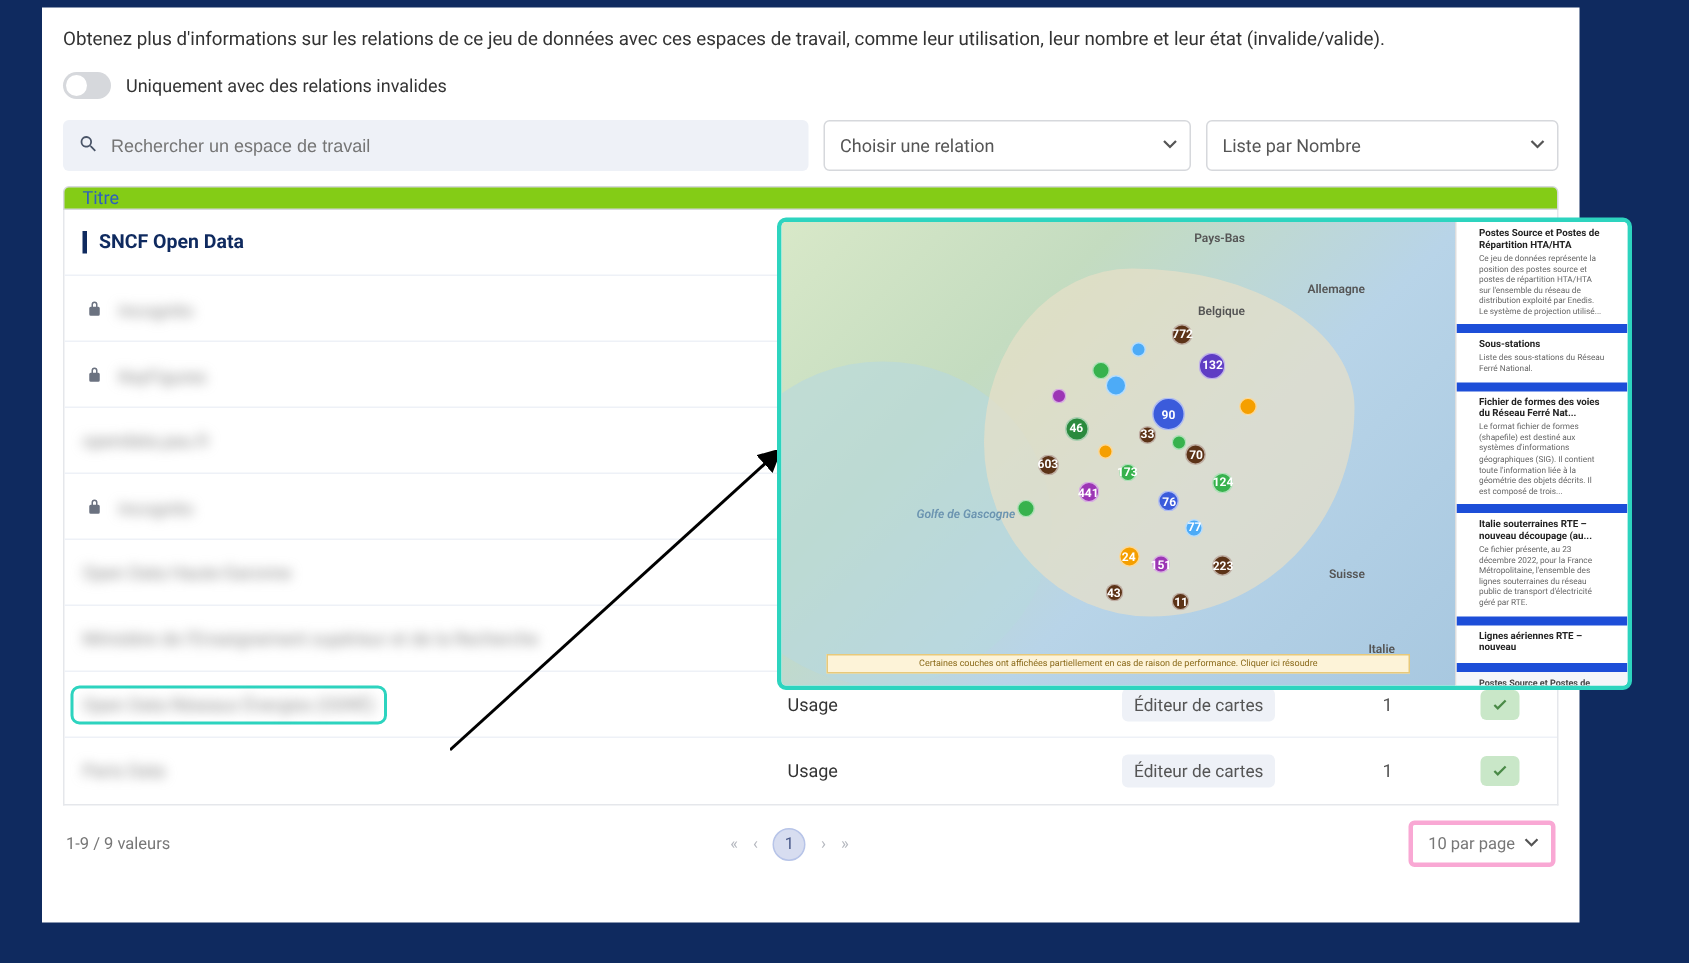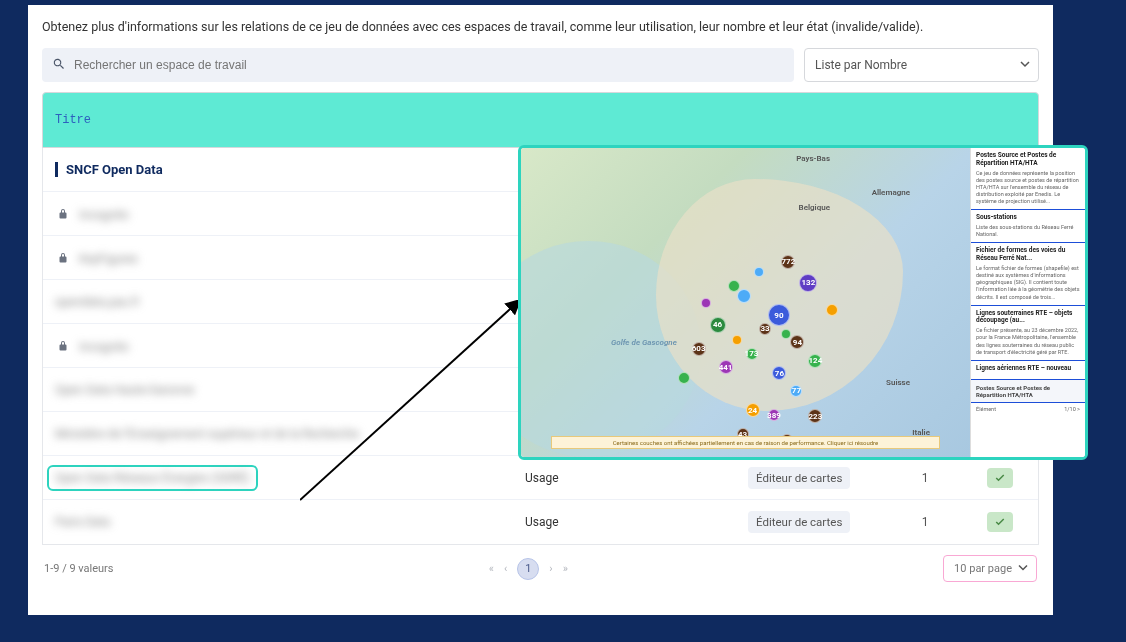--- a/index.html
+++ b/index.html
@@ -89,27 +89,26 @@
 }
 .chevron {
   position: absolute;
   right: 8px;
   top: 50%;
   transform: translateY(-50%);
   pointer-events: none;
 }
 .chevron svg { width: 10px; height: 10px; fill: #555; }
 .table-header {
-  background: #5eead4;
+  background: #84cc16;
   border: 1px solid #d6d8dc;
   border-radius: 4px 4px 0 0;
-  padding: 20px 12px;
+  padding: 0 12px;
   font-size: 12px;
   color: #2d5fbe;
-  font-family: Liberation Mono, monospace;
 }
 .table-body { border: 1px solid #e5e7eb; border-top: none; }
 .row {
   display: grid;
   grid-template-columns: 470px 180px 170px 100px 50px;
   align-items: center;
   padding: 0 12px;
   height: 44px;
   border-bottom: 1px solid #eef1f7;
   font-size: 12px;
@@ -179,21 +178,21 @@
   border-radius: 50%;
   background: #d7ddf0;
   border: 1px solid #b7c4e8;
   display: flex;
   align-items: center;
   justify-content: center;
   color: #4a5a8a;
   font-size: 11px;
 }
 .per-page {
-  border: 1px solid #f9a8d4;
+  border: 3px solid #f9a8d4;
   border-radius: 4px;
   padding: 6px 24px 6px 10px;
   font-size: 11px;
   position: relative;
   cursor: pointer;
 }
 
 
 .arrow-line {
   position: absolute;
@@ -251,21 +250,20 @@
 .cluster {
   position: absolute;
   border-radius: 50%;
   display: flex;
   align-items: center;
   justify-content: center;
   color: #fff;
   font-size: 8px;
   font-weight: 700;
   border: 1.5px solid rgba(255,255,255,0.6);
-  margin-top: 39px;
 }
 .map-warn {
   position: absolute;
   bottom: 8px;
   left: 30px;
   right: 30px;
   background: #fdf3d8;
   border: 1px solid #e8c97a;
   color: #8a6a1a;
   font-size: 6px;
@@ -274,22 +272,22 @@
 }
 .sidebar {
   width: 115px;
   background: #fff;
   border-left: 1px solid #ddd;
   overflow: hidden;
   font-size: 6.5px;
   color: #444;
 }
 .side-section {
-  padding: 4px 5px;
-  border-bottom: 1px solid #1d4ed8;
+  padding: 4px 15px;
+  border-bottom: 6px solid #1d4ed8;
 }
 .side-title {
   font-weight: 700;
   font-size: 6.5px;
   color: #222;
   margin-bottom: 2px;
   line-height: 1.2;
 }
 .side-text {
   font-size: 5.5px;
@@ -307,29 +305,39 @@
   font-weight: 700;
   font-size: 6px;
 }
 </style>
 </head>
 <body>
 
 <div class="panel">
   <div class="intro">Obtenez plus d'informations sur les relations de ce jeu de données avec ces espaces de travail, comme leur utilisation, leur nombre et leur état (invalide/valide).</div>
 
+  <div class="toggle-row">
+    <div class="toggle"></div>
+    <div class="toggle-label">Uniquement avec des relations invalides</div>
+  </div>
 
   <div class="controls-row">
     <div class="search-box">
       <span>
         <svg viewBox="0 0 24 24">
             <path d="M15.5 14h-.79l-.28-.27a6.5 6.5 0 1 0-.7.7l.27.28v.79l5 5L20.49 19l-5-5zm-6 0A4.5 4.5 0 1 1 14 9.5 4.5 4.5 0 0 1 9.5 14z"></path>
           </svg>
       </span>
       <input class="search-input" placeholder="Rechercher un espace de travail" style="">
+    </div>
+    <div class="select" style="width:245px">
+      <span>Choisir une relation</span>
+      <span class="chevron"><svg viewBox="0 0 10 10">
+            <path d="M1 3l4 4 4-4" stroke="#555" stroke-width="1.5" fill="none"></path>
+          </svg></span>
     </div>
     <div class="select" style="width:235px">
       <span>Liste par Nombre</span>
       <span class="chevron"><svg viewBox="0 0 10 10">
             <path d="M1 3l4 4 4-4" stroke="#555" stroke-width="1.5" fill="none"></path>
           </svg></span>
     </div>
   </div>
 
   <div class="table-header">
@@ -486,24 +494,24 @@
     <span class="map-label" style="bottom:110px;left:90px;font-style:italic;color:#6b94b0">Golfe de Gascogne</span>
     <div class="clusters" id="clusters">
         <div class="cluster" style="left: 55%; top: 38%; width: 22px; height: 22px; background: rgb(59, 91, 219);">90</div>
         <div class="cluster" style="left: 62%; top: 28%; width: 18px; height: 18px; background: rgb(95, 61, 196);">132</div>
         <div class="cluster" style="left: 48%; top: 33%; width: 14px; height: 14px; background: rgb(77, 171, 247);"></div>
         <div class="cluster" style="left: 42%; top: 42%; width: 16px; height: 16px; background: rgb(43, 138, 62);">46</div>
         <div class="cluster" style="left: 38%; top: 50%; width: 14px; height: 14px; background: rgb(92, 51, 23);">603</div>
         <div class="cluster" style="left: 44%; top: 56%; width: 14px; height: 14px; background: rgb(156, 54, 181); text-align: center;">441</div>
         <div class="cluster" style="left: 50%; top: 52%; width: 12px; height: 12px; background: rgb(55, 178, 77);">173</div>
         <div class="cluster" style="left: 56%; top: 58%; width: 14px; height: 14px; background: rgb(59, 91, 219);">76</div>
-        <div class="cluster" style="left: 60%; top: 48%; width: 14px; height: 14px; background: rgb(92, 51, 23);">94</div>
+        <div class="cluster" style="left: 60%; top: 48%; width: 14px; height: 14px; background: rgb(92, 51, 23);">70</div>
         <div class="cluster" style="left: 64%; top: 54%; width: 14px; height: 14px; background: rgb(55, 178, 77);">124</div>
         <div class="cluster" style="left: 50%; top: 70%; width: 14px; height: 14px; background: rgb(245, 159, 0);">24</div>
-        <div class="cluster" style="left: 55%; top: 72%; width: 12px; height: 12px; background: rgb(156, 54, 181);">389</div>
+        <div class="cluster" style="left: 55%; top: 72%; width: 12px; height: 12px; background: rgb(156, 54, 181);">151</div>
         <div class="cluster" style="left: 48%; top: 78%; width: 12px; height: 12px; background: rgb(92, 51, 23);">43</div>
         <div class="cluster" style="left: 58%; top: 80%; width: 12px; height: 12px; background: rgb(92, 51, 23);">11</div>
         <div class="cluster" style="left: 64%; top: 72%; width: 14px; height: 14px; background: rgb(92, 51, 23);">223</div>
         <div class="cluster" style="left: 46%; top: 30%; width: 12px; height: 12px; background: rgb(55, 178, 77);"></div>
         <div class="cluster" style="left: 52%; top: 26%; width: 10px; height: 10px; background: rgb(77, 171, 247);"></div>
         <div class="cluster" style="left: 58%; top: 22%; width: 14px; height: 14px; background: rgb(92, 51, 23);">772</div>
         <div class="cluster" style="left: 68%; top: 38%; width: 12px; height: 12px; background: rgb(245, 159, 0);"></div>
         <div class="cluster" style="left: 40%; top: 36%; width: 10px; height: 10px; background: rgb(156, 54, 181);"></div>
         <div class="cluster" style="left: 35%; top: 60%; width: 12px; height: 12px; background: rgb(55, 178, 77);"></div>
         <div class="cluster" style="left: 60%; top: 64%; width: 12px; height: 12px; background: rgb(77, 171, 247);">77</div>
@@ -521,21 +529,21 @@
         </div>
         <div class="side-section">
           <div class="side-title">Sous-stations</div>
           <div class="side-text">Liste des sous-stations du Réseau Ferré National.</div>
         </div>
         <div class="side-section">
           <div class="side-title">Fichier de formes des voies du Réseau Ferré Nat...</div>
           <div class="side-text">Le format fichier de formes (shapefile) est destiné aux systèmes d'informations géographiques (SIG). Il contient toute l'information liée à la géométrie des objets décrits. Il est composé de trois...</div>
         </div>
         <div class="side-section">
-          <div class="side-title">Lignes souterraines RTE – objets découpage (au...</div>
+          <div class="side-title">Italie souterraines RTE – nouveau découpage (au...</div>
           <div class="side-text">Ce fichier présente, au 23 décembre 2022, pour la France Métropolitaine, l'ensemble des lignes souterraines du réseau public de transport d'électricité géré par RTE.</div>
         </div>
         <div class="side-section">
           <div class="side-title">Lignes aériennes RTE – nouveau</div>
         </div>
       </div>
     <div class="side-section" style="background:#f4f6fa">
       <div class="side-footer-title">Postes Source et Postes de Répartition HTA/HTA</div>
     </div>
     <div class="side-footer">

